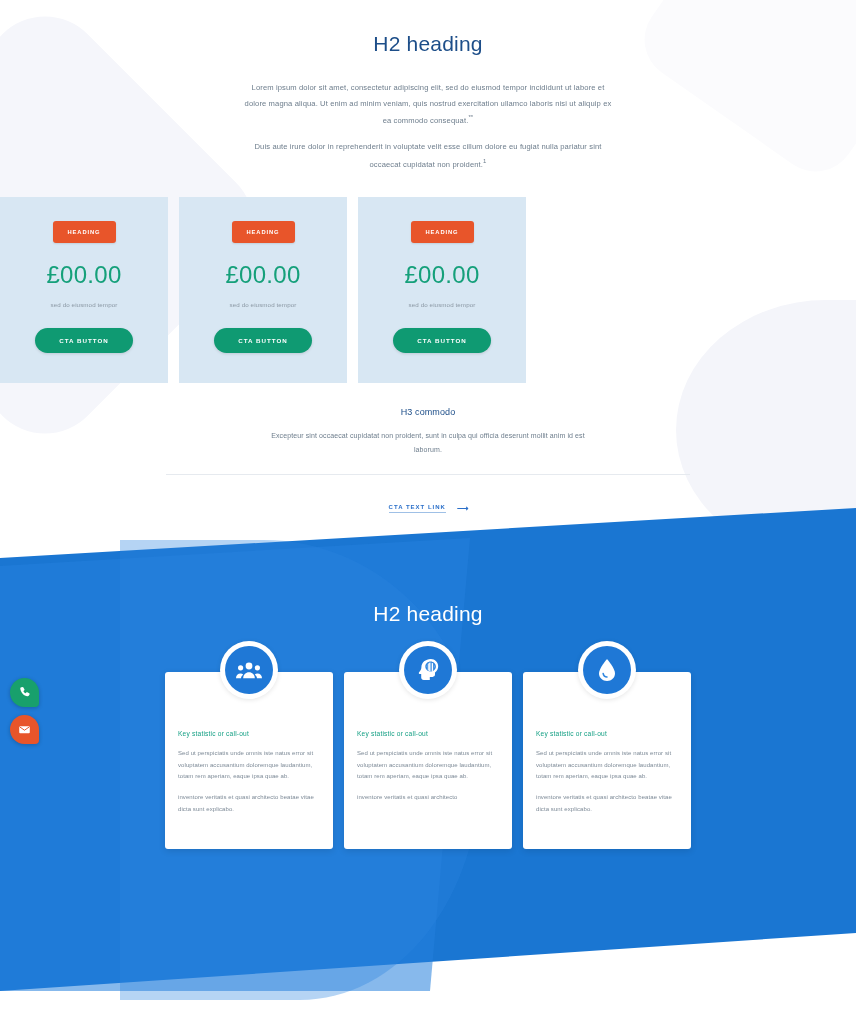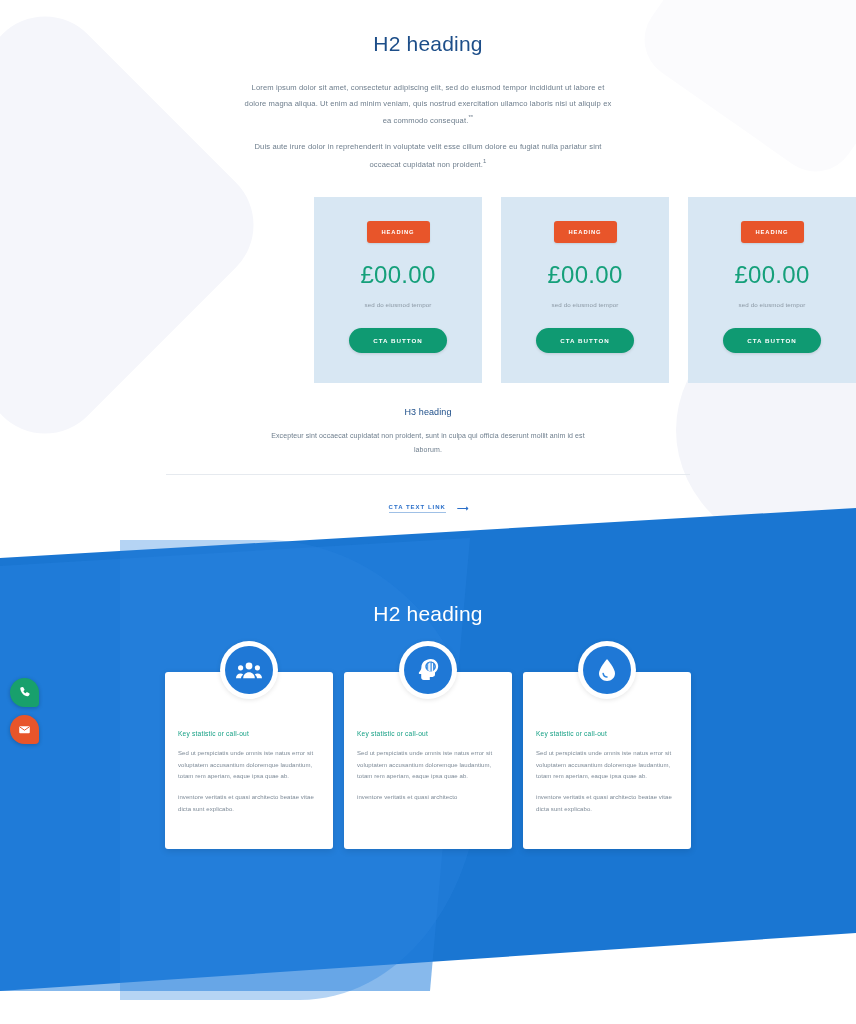--- a/index.html
+++ b/index.html
@@ -77,22 +77,22 @@
     letter-spacing: 0.12px;
   }
   .intro-copy p + p { margin-top: 11px; }
   .intro-copy sup { font-size: 6px; }
 
   
   .pricing-row {
     position: relative;
     z-index: 2;
     display: flex;
-    justify-content: flex-end;
-    gap: 19px;
+    justify-content: flex-start;
+    gap: 11px;
     margin-top: 25px;
   }
 
   .price-card {
     width: 168px;
     height: 186px;
     background: #d8e7f3;
     display: flex;
     flex-direction: column;
     align-items: center;
@@ -378,21 +378,21 @@
     <div class="price-card">
       <div class="price-badge">HEADING</div>
       <div class="price-amount">£00.00</div>
       <div class="price-sub">sed do eiusmod tempor</div>
       <button class="price-cta">CTA BUTTON</button>
     </div>
 
   </div>
 
   <div class="h3-block">
-    <h3 class="h3-heading">H3 heading</h3>
+    <h3 class="h3-heading">H3 commodo</h3>
     <p class="h3-copy">Excepteur sint occaecat cupidatat non proident, sunt in culpa qui officia deserunt mollit anim id est laborum.</p>
   </div>
 
   <div class="divider"></div>
 
   <div class="cta-link-wrap">
     <a href="#" class="cta-link">
       <span class="label">CTA TEXT LINK</span>
       <span class="arrow">⟶</span>
     </a>

